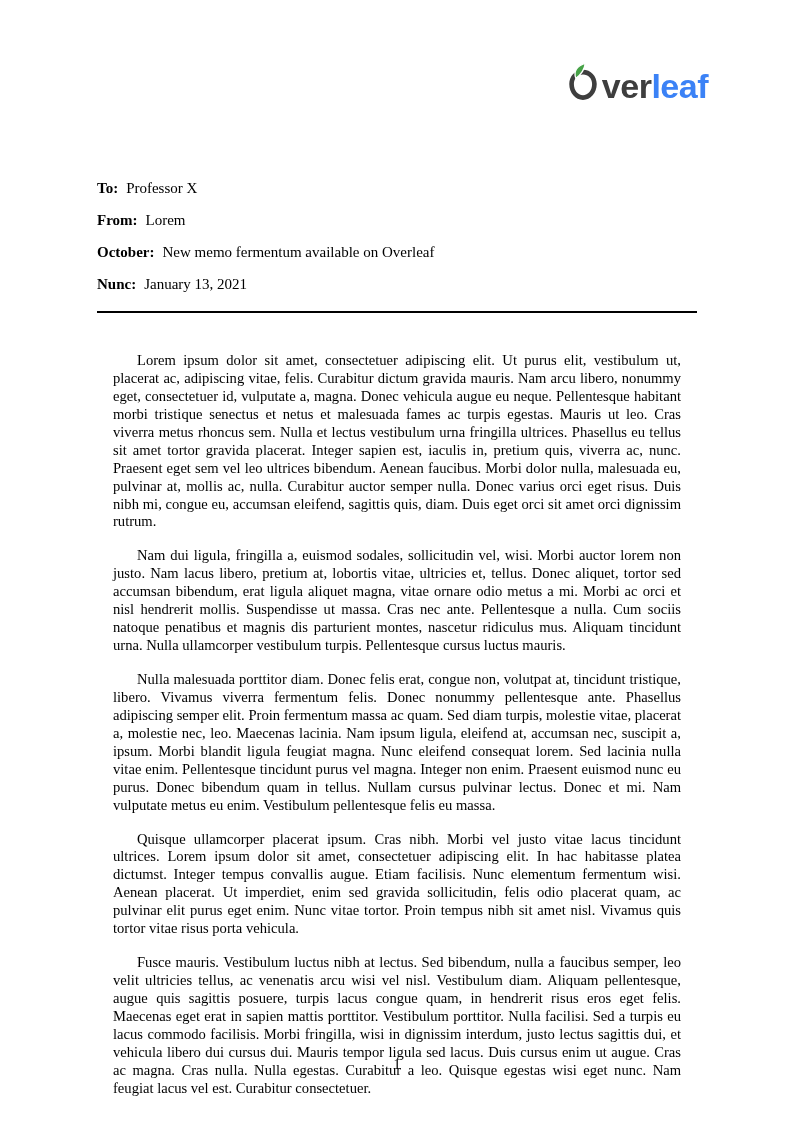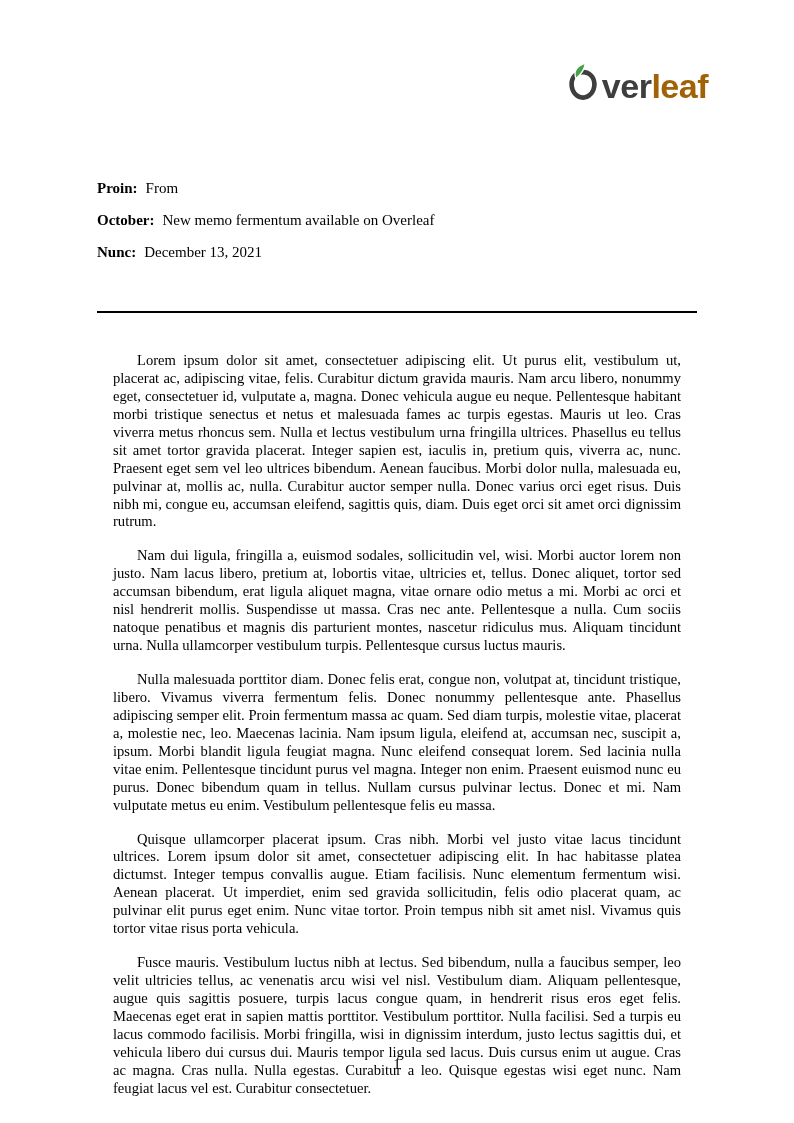--- a/index.html
+++ b/index.html
@@ -25,21 +25,21 @@
     display: flex;
     align-items: center;
     font-family: "Liberation Sans", sans-serif;
     font-size: 34px;
     font-weight: 600;
     letter-spacing: -0.5px;
     user-select: none;
   }
   .logo .o-mark { margin-right: 1px; display: block; }
   .logo .dark { color: #3e3e3e; }
-  .logo .green { color: #a16207; }
+  .logo .green { color: #3b82f6; }
 
   
   .memo-header {
     position: absolute;
     left: 97px;
     top: 178px;
     width: 600px;
     font-size: 15px;
   }
   .memo-field {
@@ -102,27 +102,30 @@
              M19 13.2 C24.6 13.2 28.6 17.5 28.6 23.2 C28.6 29.9 24.5 35 19 35 C13.5 35 9.4 29.9 9.4 23.2 C9.4 17.5 13.4 13.2 19 13.2 Z"></path>
         <path fill="#46a247" stroke="#ffffff" stroke-width="1.4" d="M21.5 1 C12.5 4 8.5 9.5 11.5 17 C16.5 13.5 20.5 8.5 21.5 1 Z"></path>
       </svg>
     </span>
     <span class="dark">ver</span>
       <span class="green">leaf</span>
   </div>
 
   <div class="memo-header">
     <div class="memo-field">
-      <span class="label">Proin:</span><span class="value">From</span>
+      <span class="label">To:</span><span class="value">Professor X</span>
+    </div>
+    <div class="memo-field">
+      <span class="label">From:</span><span class="value">Lorem</span>
     </div>
     <div class="memo-field">
       <span class="label">October:</span><span class="value">New memo fermentum available on Overleaf</span>
     </div>
     <div class="memo-field">
-      <span class="label">Nunc:</span><span class="value">December 13, 2021</span>
+      <span class="label">Nunc:</span><span class="value">January 13, 2021</span>
     </div>
   </div>
 
   <div class="rule"></div>
 
   <div class="memo-body" lang="en">
     <p>Lorem ipsum dolor sit amet, consectetuer adipiscing elit. Ut purus elit, vestibulum ut, placerat ac, adipiscing vitae, felis. Curabitur dictum gravida mauris. Nam arcu libero, nonummy eget, consectetuer id, vulputate a, magna. Donec vehicula augue eu neque. Pellentesque habitant morbi tristique senectus et netus et malesuada fames ac turpis egestas. Mauris ut leo. Cras viverra metus rhoncus sem. Nulla et lectus vestibulum urna fringilla ultrices. Phasellus eu tellus sit amet tortor gravida placerat. Integer sapien est, iaculis in, pretium quis, viverra ac, nunc. Praesent eget sem vel leo ultrices bibendum. Aenean faucibus. Morbi dolor nulla, malesuada eu, pulvinar at, mollis ac, nulla. Curabitur auctor semper nulla. Donec varius orci eget risus. Duis nibh mi, congue eu, accumsan eleifend, sagittis quis, diam. Duis eget orci sit amet orci dignissim rutrum.</p>
     <p>Nam dui ligula, fringilla a, euismod sodales, sollicitudin vel, wisi. Morbi auctor lorem non justo. Nam lacus libero, pretium at, lobortis vitae, ultricies et, tellus. Donec aliquet, tortor sed accumsan bibendum, erat ligula aliquet magna, vitae ornare odio metus a mi. Morbi ac orci et nisl hendrerit mollis. Suspendisse ut massa. Cras nec ante. Pellentesque a nulla. Cum sociis natoque penatibus et magnis dis parturient montes, nascetur ridiculus mus. Aliquam tincidunt urna. Nulla ullamcorper vestibulum turpis. Pellentesque cursus luctus mauris.</p>
     <p>Nulla malesuada porttitor diam. Donec felis erat, congue non, volutpat at, tincidunt tristique, libero. Vivamus viverra fermentum felis. Donec nonummy pellentesque ante. Phasellus adipiscing semper elit. Proin fermentum massa ac quam. Sed diam turpis, molestie vitae, placerat a, molestie nec, leo. Maecenas lacinia. Nam ipsum ligula, eleifend at, accumsan nec, suscipit a, ipsum. Morbi blandit ligula feugiat magna. Nunc eleifend consequat lorem. Sed lacinia nulla vitae enim. Pellentesque tincidunt purus vel magna. Integer non enim. Praesent euismod nunc eu purus. Donec bibendum quam in tellus. Nullam cursus pulvinar lectus. Donec et mi. Nam vulputate metus eu enim. Vestibulum pellentesque felis eu massa.</p>
     <p>Quisque ullamcorper placerat ipsum. Cras nibh. Morbi vel justo vitae lacus tincidunt ultrices. Lorem ipsum dolor sit amet, consectetuer adipiscing elit. In hac habitasse platea dictumst. Integer tempus convallis augue. Etiam facilisis. Nunc elementum fermentum wisi. Aenean placerat. Ut imperdiet, enim sed gravida sollicitudin, felis odio placerat quam, ac pulvinar elit purus eget enim. Nunc vitae tortor. Proin tempus nibh sit amet nisl. Vivamus quis tortor vitae risus porta vehicula.</p>

